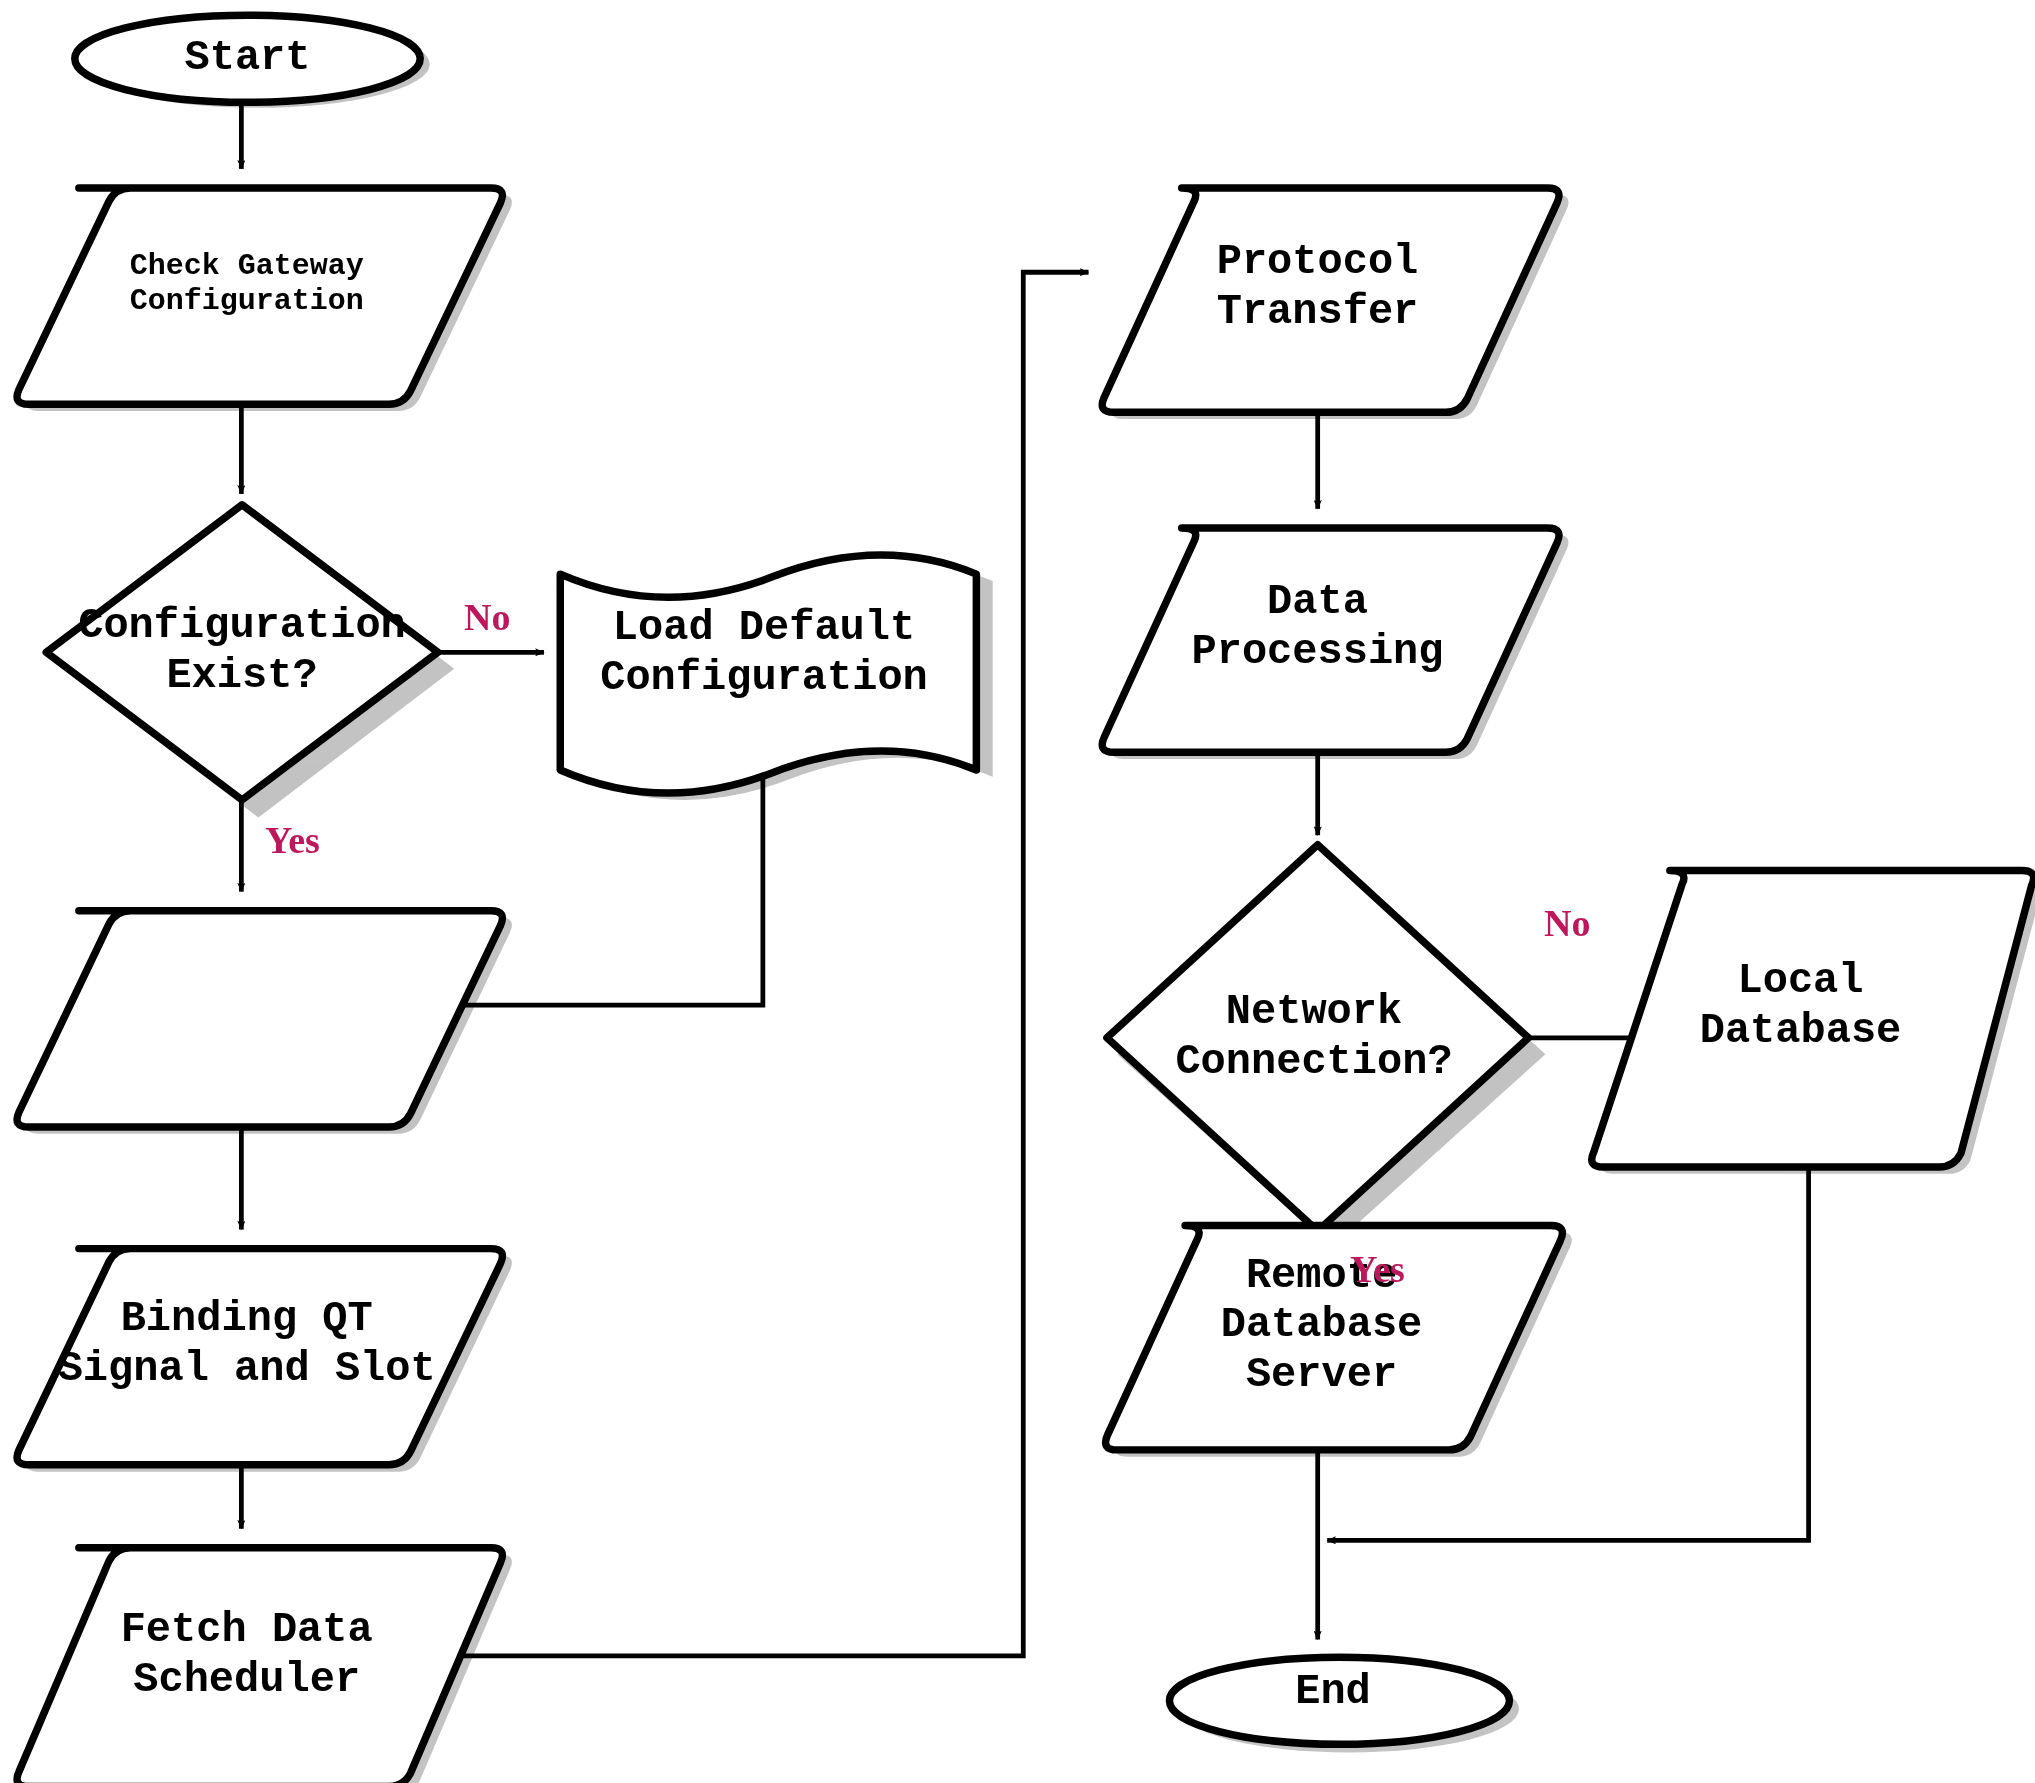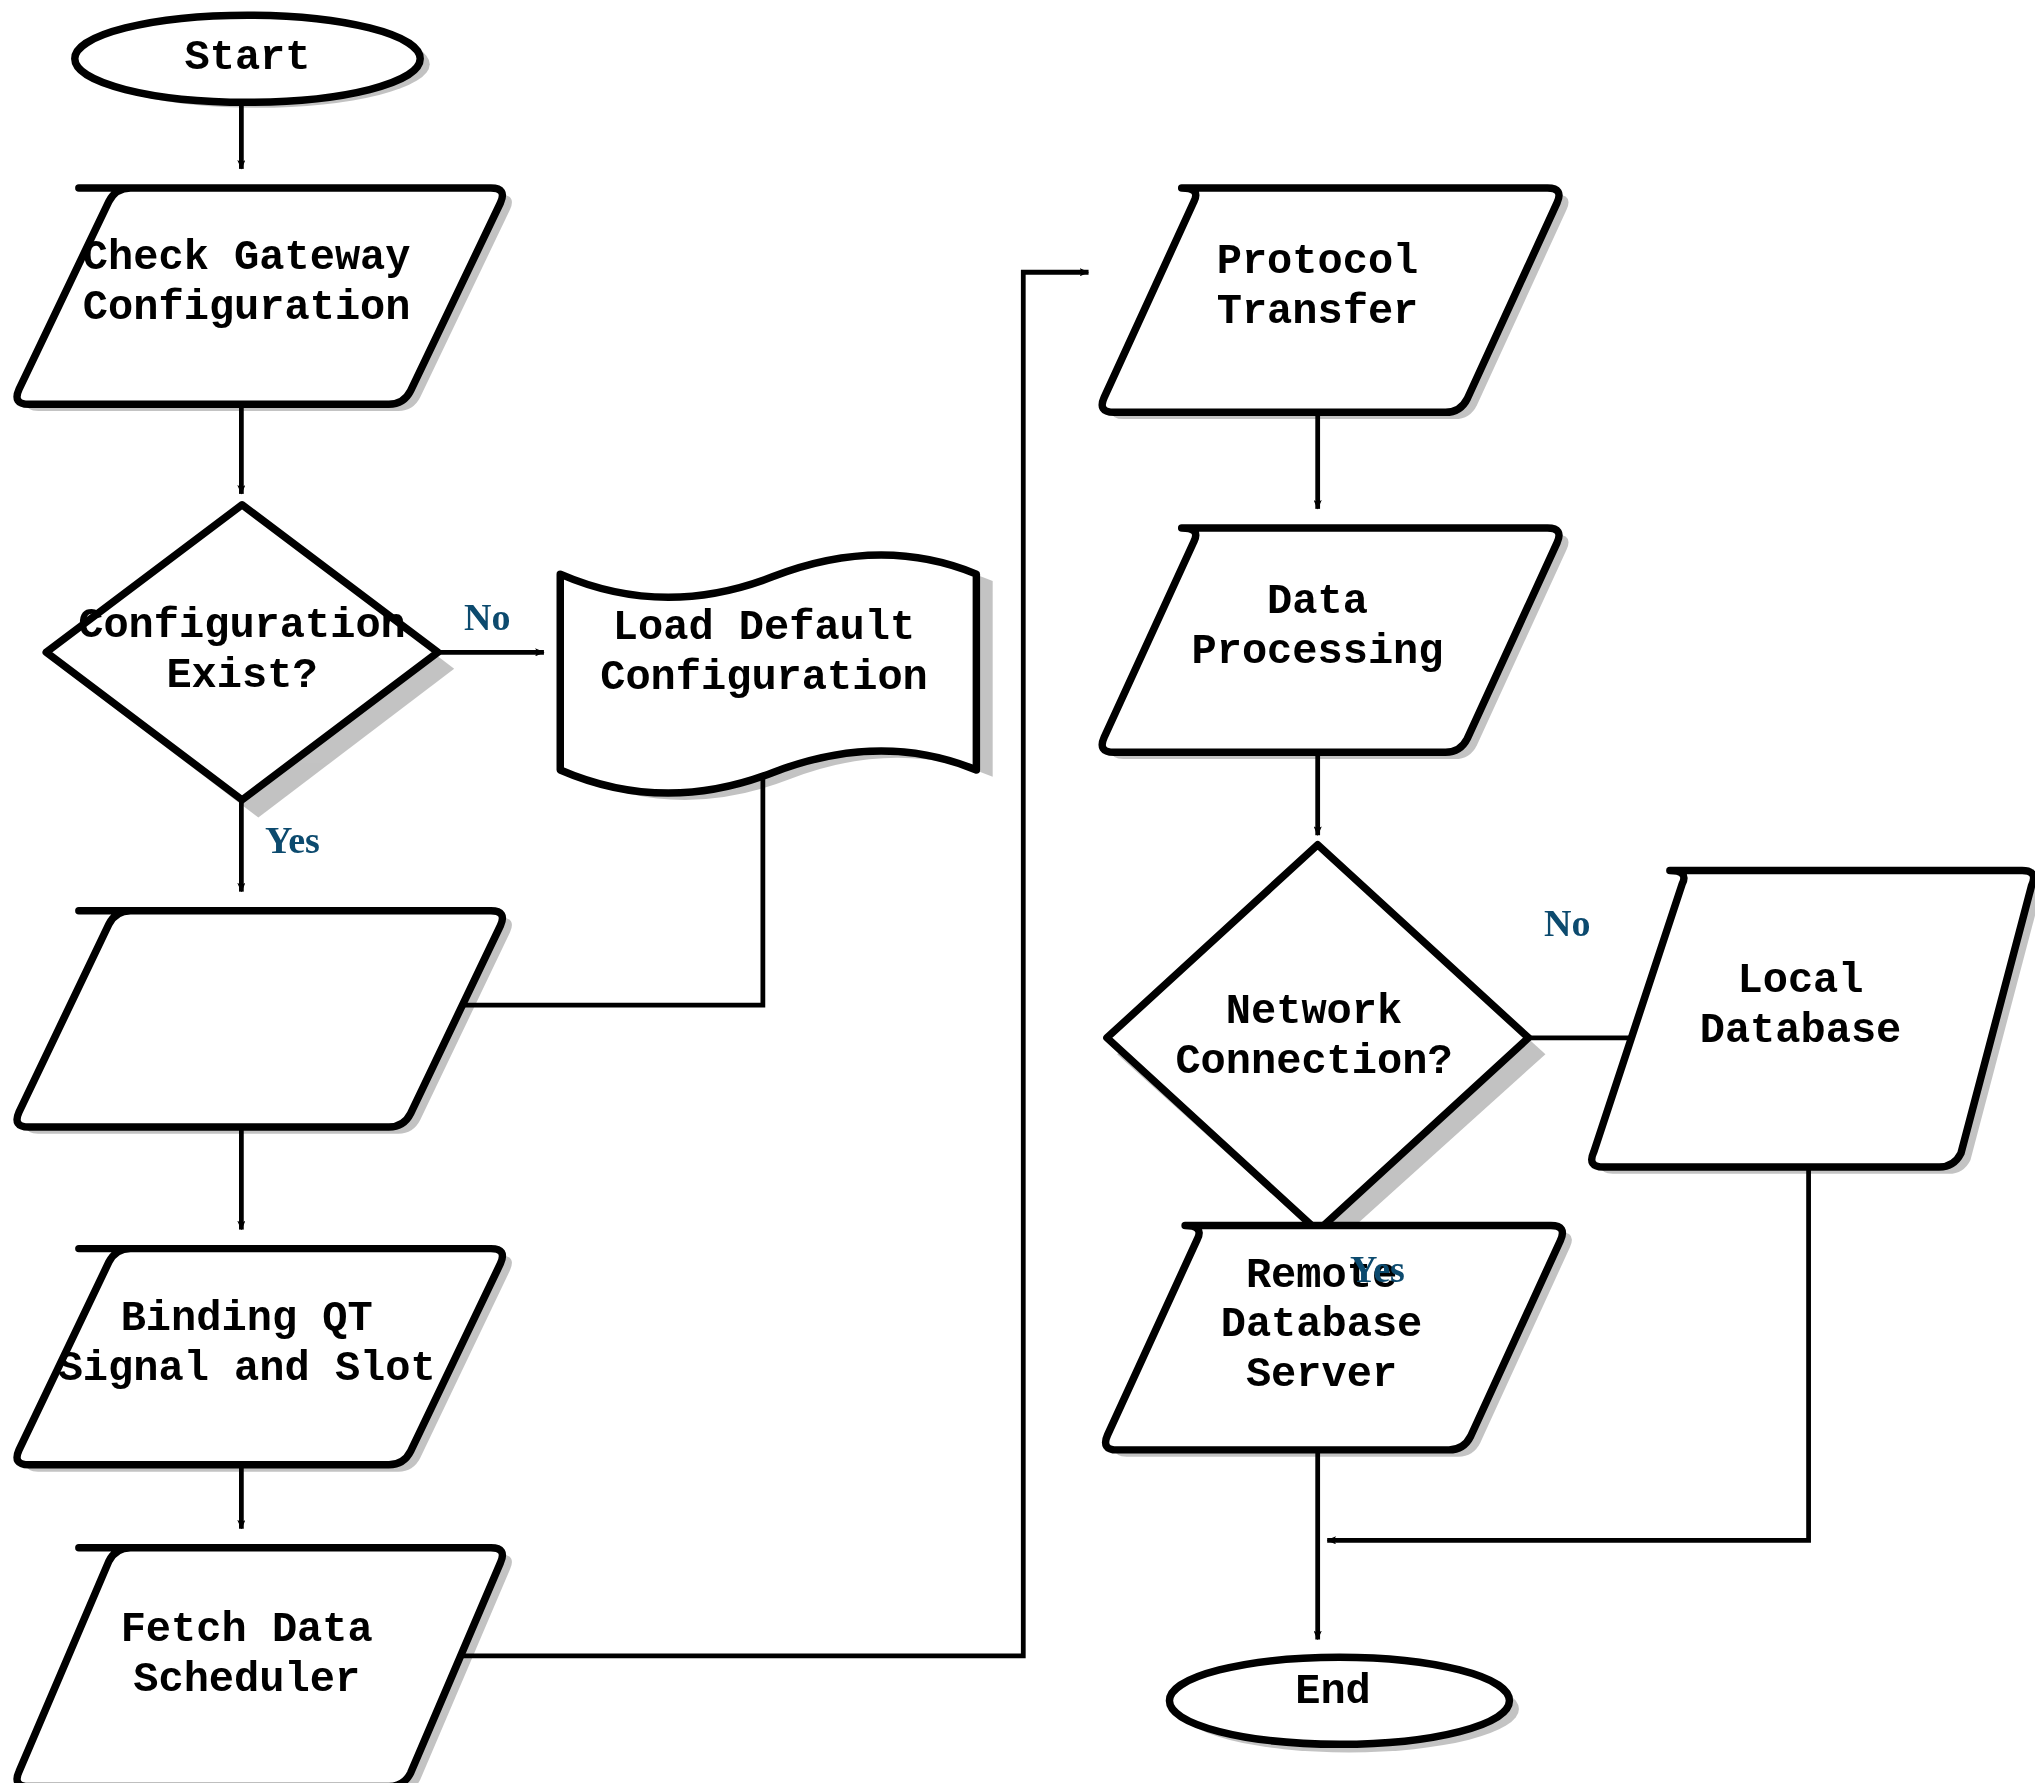--- a/index.html
+++ b/index.html
@@ -32,21 +32,21 @@
     font-weight: bold;
     color: #000000;
     line-height: 1.18;
     white-space: pre-line;
     pointer-events: none;
   }
   .edge-label {
     position: absolute;
     font-family: "Liberation Serif", "DejaVu Serif", serif;
     font-weight: bold;
-    color: #0c4a6e;
+    color: #be185d;
     font-size: 38px;
     line-height: 1;
     white-space: nowrap;
   }
 </style>
 </head>
 <body>
 
 <div id="flowchart-root">
 
@@ -143,21 +143,21 @@
       <path d="M2456,1280 L2974,1280 Q2998,1280 2988,1302 L2884,1696 Q2874,1716 2852,1716 L2358,1716 Q2334,1716 2344,1694 L2474,1300 Q2484,1280 2456,1280 Z"></path>
 
       <path d="M1743,1802 L2281,1802 Q2305,1802 2295,1824 L2163,2112 Q2153,2132 2131,2132 L1643,2132 Q1619,2132 1629,2110 L1761,1822 Q1771,1802 1743,1802 Z"></path>
 
       <ellipse cx="1970" cy="2501" rx="250" ry="64"></ellipse>
     </g>
   </svg>
 
   <div class="node-label" style="left:75px; top:15px; width:345px; height:87px; font-size:42px;">Start</div>
 
-  <div class="node-label" style="left:12.2px; top:178px; width:469px; height:212px; font-size:42px;">Check Gateway
+  <div class="node-label" style="left:12.2px; top:178px; width:469px; height:212px; font-size:30px;">Check Gateway
 Configuration</div>
 
   <div class="node-label" style="left:46px; top:503px; width:392px; height:298px; font-size:42px;">Configuration
 Exist?</div>
 
   <div class="node-label" style="left:552px; top:556px; width:424px; height:196px; font-size:42px;">Load Default
 Configuration</div>
 
 
   <div class="node-label" style="left:12.2px; top:1239px; width:469px; height:212px; font-size:42px;">Binding QT

